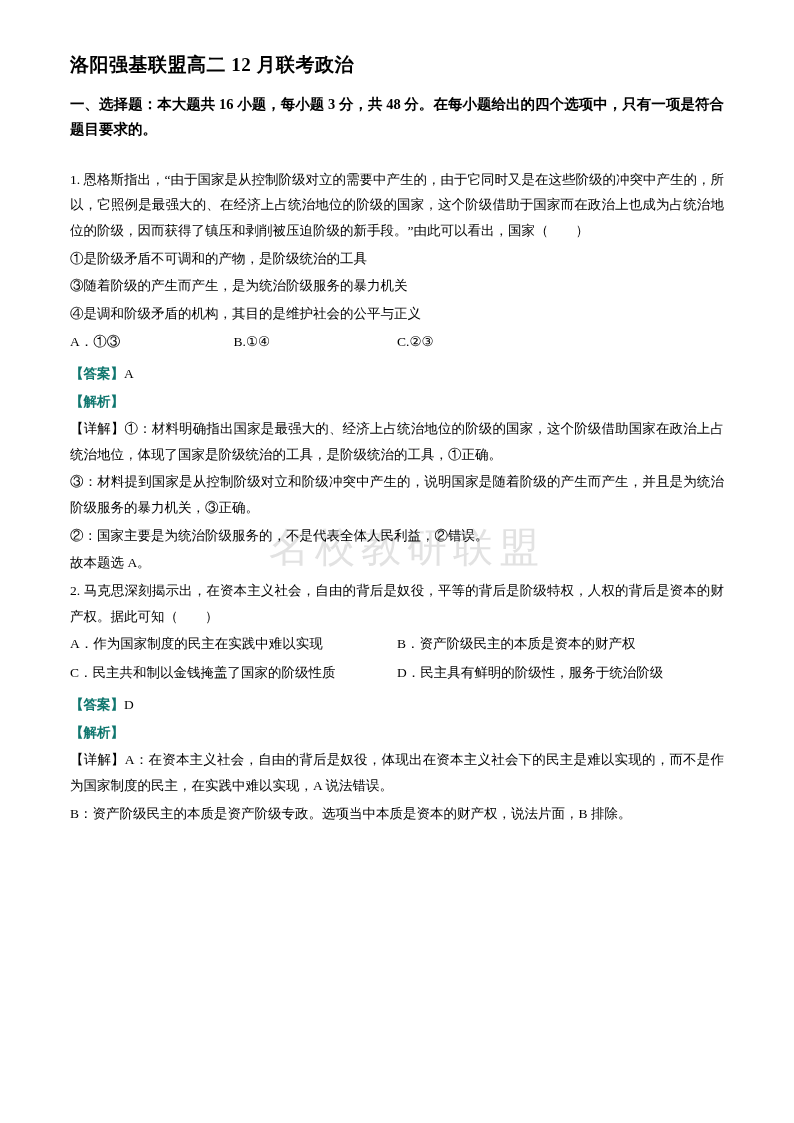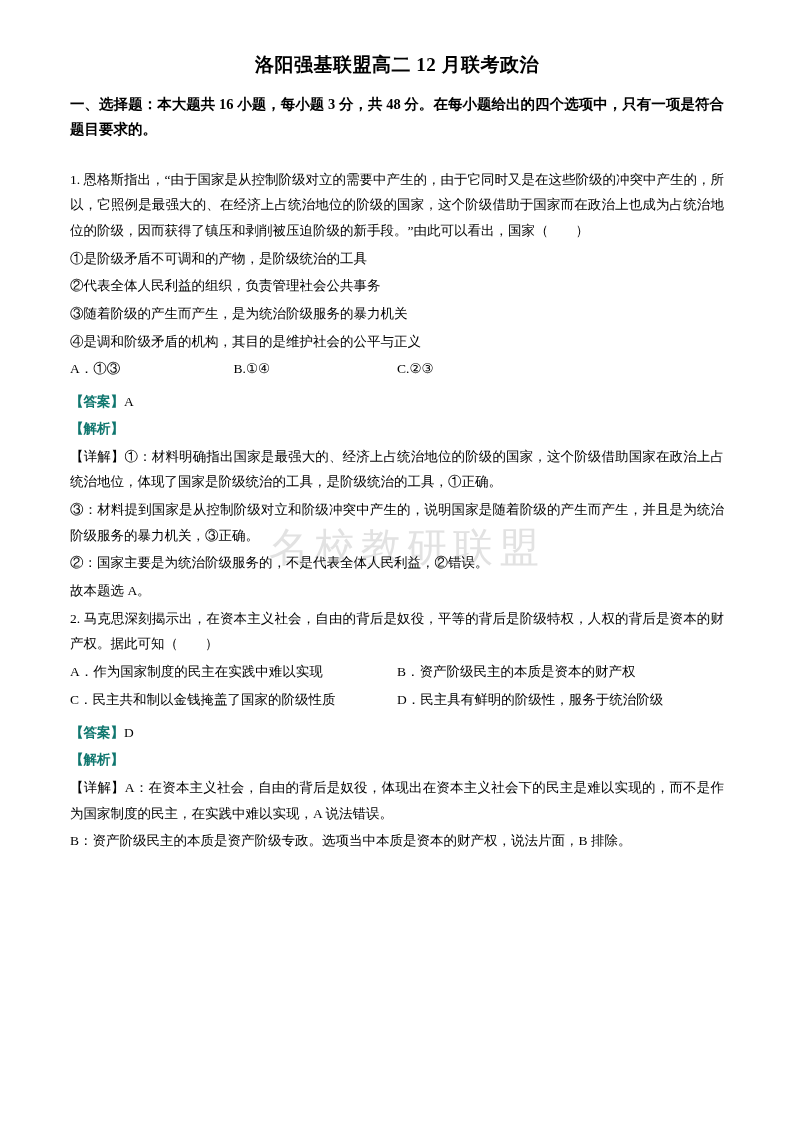--- a/index.html
+++ b/index.html
@@ -38,21 +38,20 @@
     z-index: 0;
     margin-left: 20px;
   }
   .content {
     position: relative;
     z-index: 1;
   }
   h1.doc-title {
     font-size: 19px;
     font-weight: bold;
-    text-align: center;
     margin: 0 0 14px 0;
     letter-spacing: 0.5px;
     font-family: "Liberation Serif", "DejaVu Serif", serif;
   }
   .section-head {
     font-size: 14.5px;
     font-weight: bold;
     line-height: 1.75;
     margin: 0 0 24px 0;
     text-align: justify;
@@ -87,21 +86,20 @@
 <div class="page">
   <div class="watermark">名校教研联盟</div>
   <div class="content">
 
     <h1 class="doc-title">洛阳强基联盟高二 12 月联考政治</h1>
 
     <p class="section-head">一、选择题：本大题共 16 小题，每小题 3 分，共 48 分。在每小题给出的四个选项中，只有一项是符合题目要求的。</p>
 
     <p class="para">1. 恩格斯指出，“由于国家是从控制阶级对立的需要中产生的，由于它同时又是在这些阶级的冲突中产生的，所以，它照例是最强大的、在经济上占统治地位的阶级的国家，这个阶级借助于国家而在政治上也成为占统治地位的阶级，因而获得了镇压和剥削被压迫阶级的新手段。”由此可以看出，国家（　　）</p>
     <p class="para">①是阶级矛盾不可调和的产物，是阶级统治的工具</p>
-    <p class="para">②代表全体人民利益的组织，负责管理社会公共事务</p>
     <p class="para">③随着阶级的产生而产生，是为统治阶级服务的暴力机关</p>
     <p class="para">④是调和阶级矛盾的机构，其目的是维护社会的公平与正义</p>
     <div class="opt-row opt-4">
       <span class="opt">A．①③</span>
       <span class="opt">B.①④</span>
       <span class="opt">C.②③</span>
     </div>
     <div class="spacer-2"></div>
     <p class="para"><span class="answer-label">【答案】</span><span>A</span></p>
     <p class="para"><span class="answer-label">【解析】</span></p>

